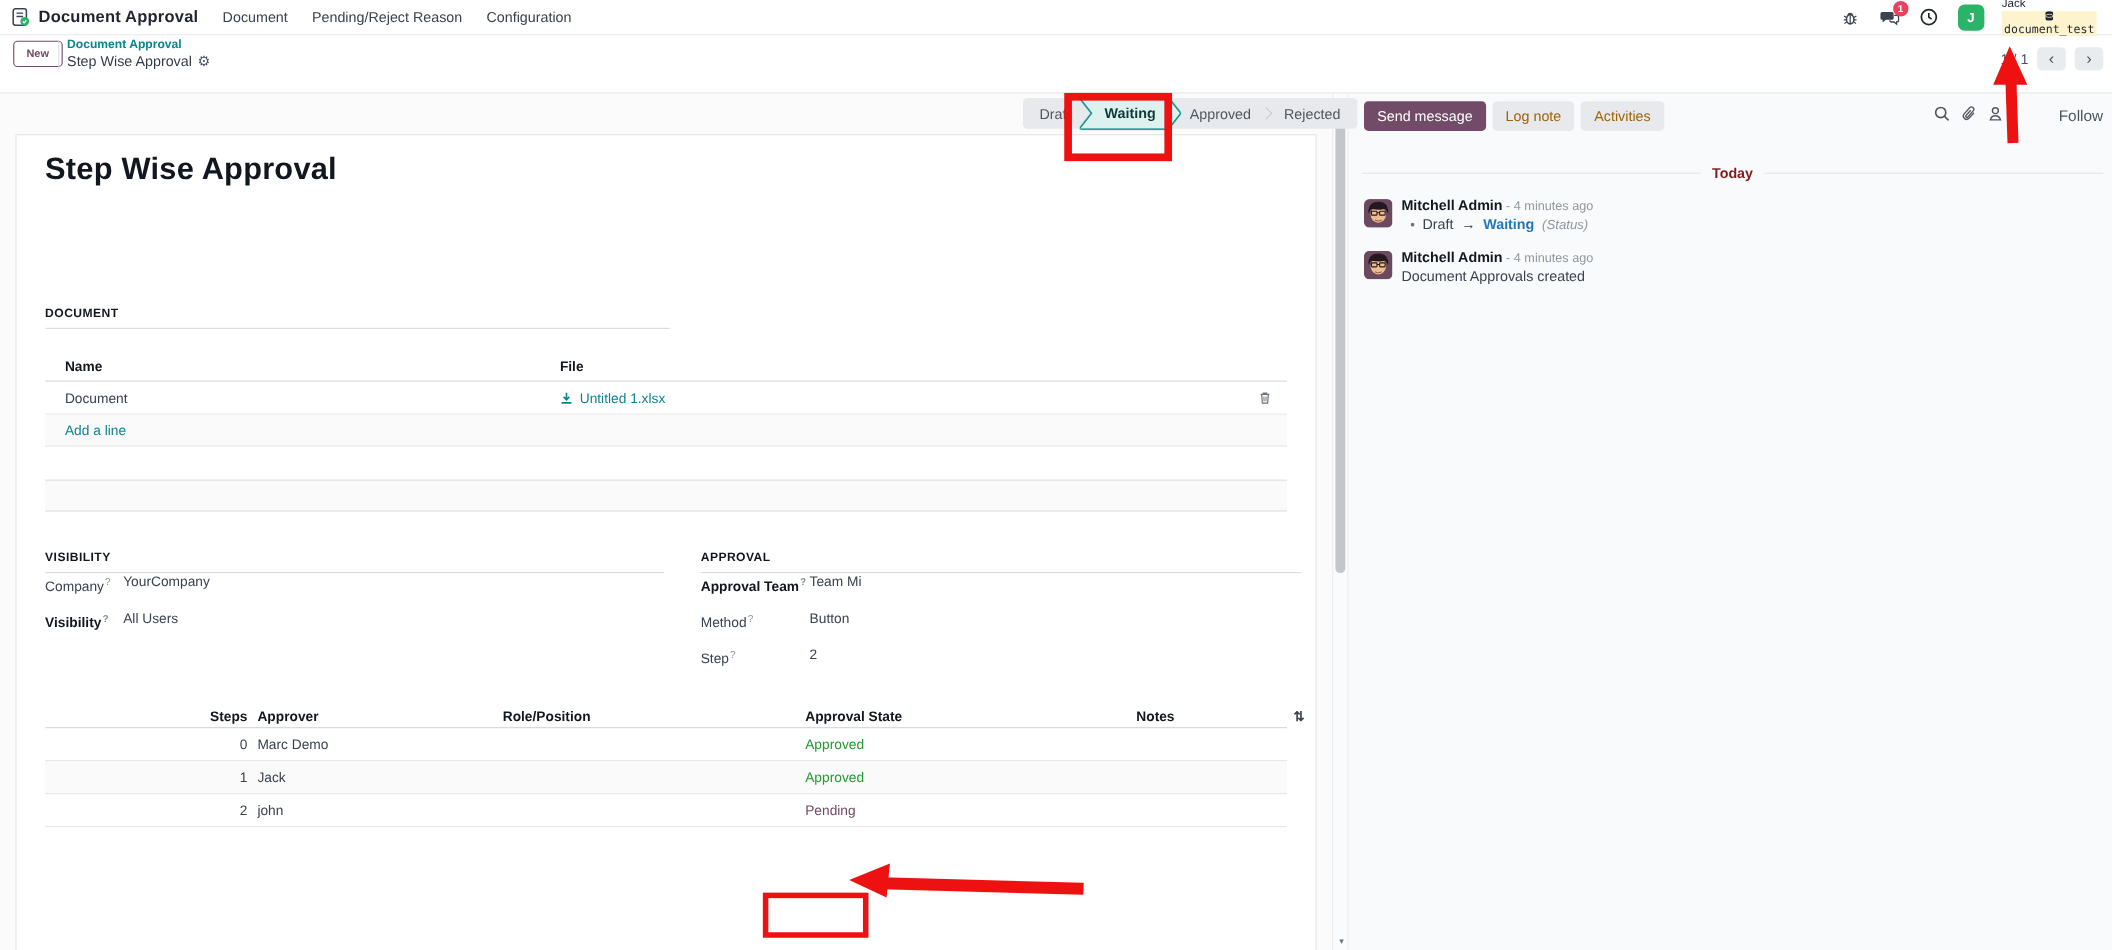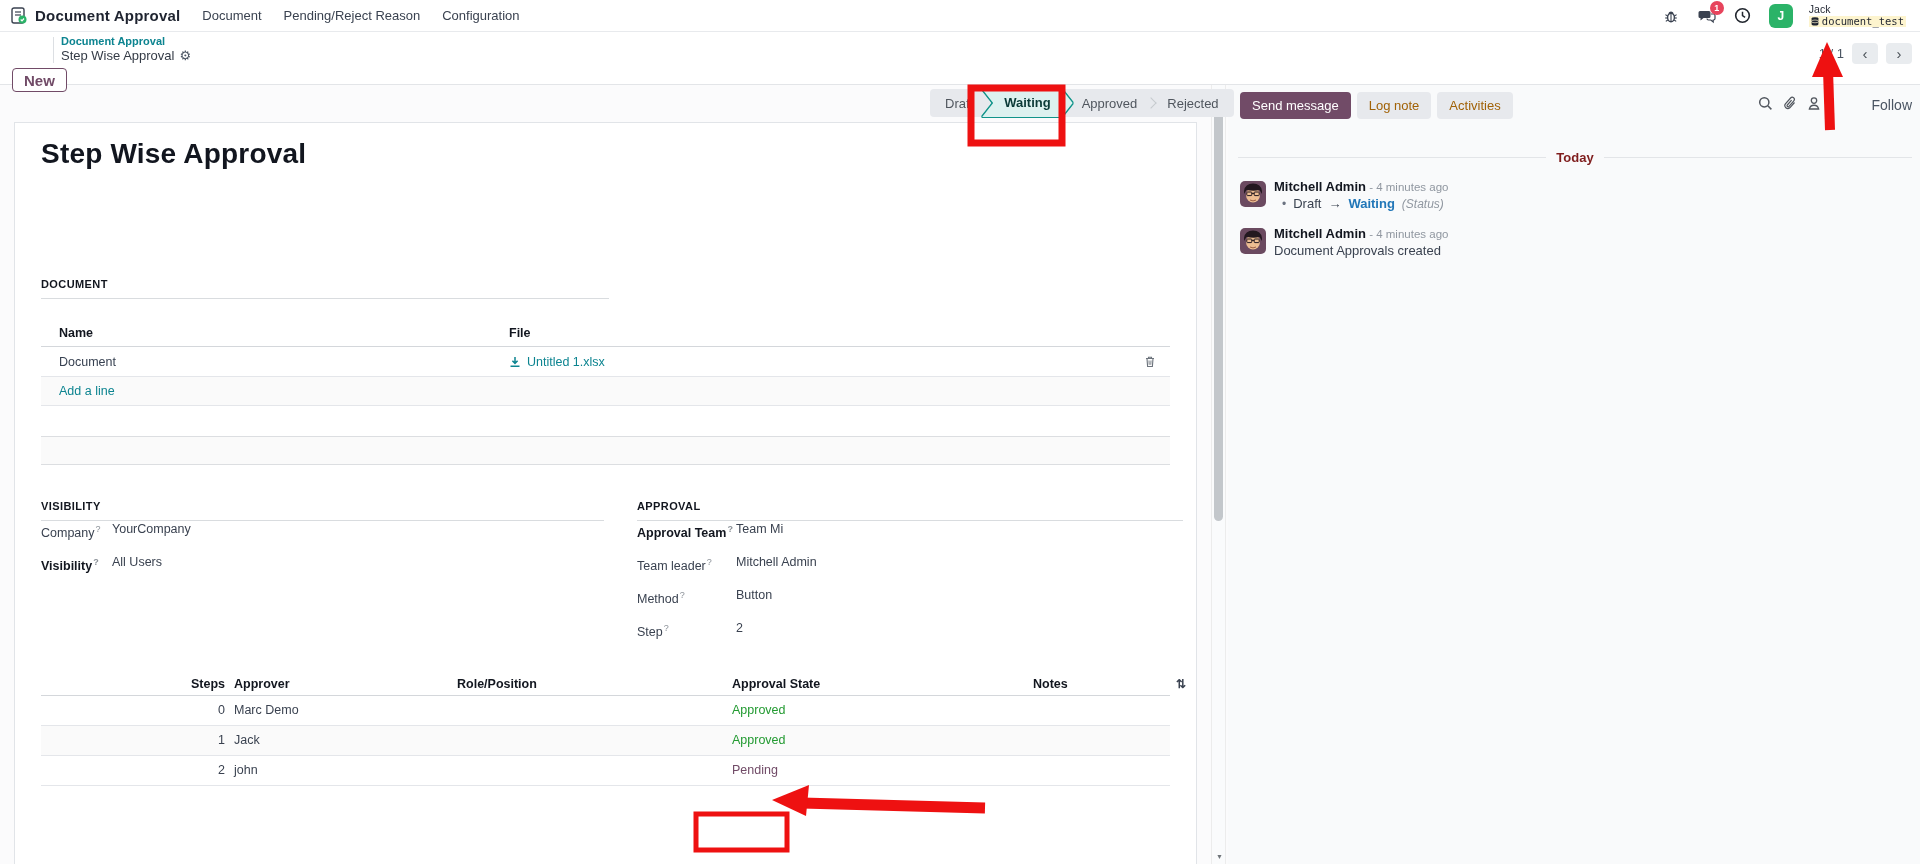--- a/index.html
+++ b/index.html
@@ -16,27 +16,27 @@
   .nav-menu { font-size:13px; color:#3a4250; cursor:pointer; }
   .nav-right { margin-left:auto; display:flex; align-items:center; gap:16px; }
   .nav-icon { position:relative; width:20px; height:20px; display:flex; align-items:center; justify-content:center; }
   .nav-badge { position:absolute; top:-5px; right:-7px; min-width:14px; height:14px; border-radius:8px;
     background:#e7445c; color:#fff; font-size:9px; font-weight:700; display:flex; align-items:center; justify-content:center; padding:0 3px; }
   .avatar { width:24px; height:24px; border-radius:6px; background:#2bb368; color:#fff; font-size:12px;
     font-weight:700; display:flex; align-items:center; justify-content:center; }
   .user-block { line-height:11px; padding-right:4px; }
   .user-name { font-size:10.5px; color:#1f2430; }
   .user-db { margin-top:1px; font-family:"DejaVu Sans Mono", monospace; font-size:10.5px; color:#1f2430;
-    background:#fdf4ce; padding:0 2px; display:flex; align-items:center; gap:3px; }
+    background:#fdf4ce; padding:0 2px; display:flex; align-items:center; gap:3px;flex-direction:column; }
 
   
   .cpanel { position:absolute; left:0; top:32px; width:1920px; height:53px; background:#fff;
     border-bottom:1px solid #e3e5e8; z-index:4; }
   .btn-new { position:absolute; left:12px; top:5px; height:24px; padding:0 11px; background:#fff;
-    border:1px solid #714B67; color:#714B67; font-weight:700; font-size:15px; border-radius:4px; cursor:pointer;margin-top:31px; }
+    border:1px solid #714B67; color:#714B67; font-weight:700; font-size:10px; border-radius:4px; cursor:pointer; }
   .crumb-sep { position:absolute; left:53px; top:5px; width:1px; height:26px; background:#dcdfe3; }
   .crumbs { position:absolute; left:61px; top:3px; }
   .crumb-parent { font-size:11px; font-weight:700; color:#0c8490; cursor:pointer; }
   .crumb-current { font-size:13px; color:#343b46; margin-top:1px; display:flex; align-items:center; gap:5px; }
   .gear { font-size:13px; color:#4b5563; cursor:pointer; line-height:1; }
   .pager { position:absolute; right:8px; top:11px; display:flex; align-items:center; gap:8px; }
   .pager-count { font-size:13px; color:#4b5563; }
   .pager-btn { width:26px; height:21px; background:#e9ecef; border:none; border-radius:4px; color:#495057;
     font-size:15px; line-height:19px; cursor:pointer; }
 
@@ -286,24 +286,20 @@
           </div>
         </div>
         <div>
           <div class="sec-rule"><span class="sec-label">APPROVAL</span></div>
           <div class="fields">
             <div class="field-row">
               <span class="f-label bold lw-right"><span>Approval Team</span><span class="sup">?</span></span>
               <span class="f-value">Team Mi</span>
             </div>
             <div class="field-row">
-              <span class="f-label lw-right"><span>Team leader</span><span class="sup">?</span></span>
-              <span class="f-value link">Mitchell Admin</span>
-            </div>
-            <div class="field-row">
               <span class="f-label lw-right"><span>Method</span><span class="sup">?</span></span>
               <span class="f-value">Button</span>
             </div>
             <div class="field-row">
               <span class="f-label lw-right"><span>Step</span><span class="sup">?</span></span>
               <span class="f-value">2</span>
             </div>
           </div>
         </div>
       </div>

